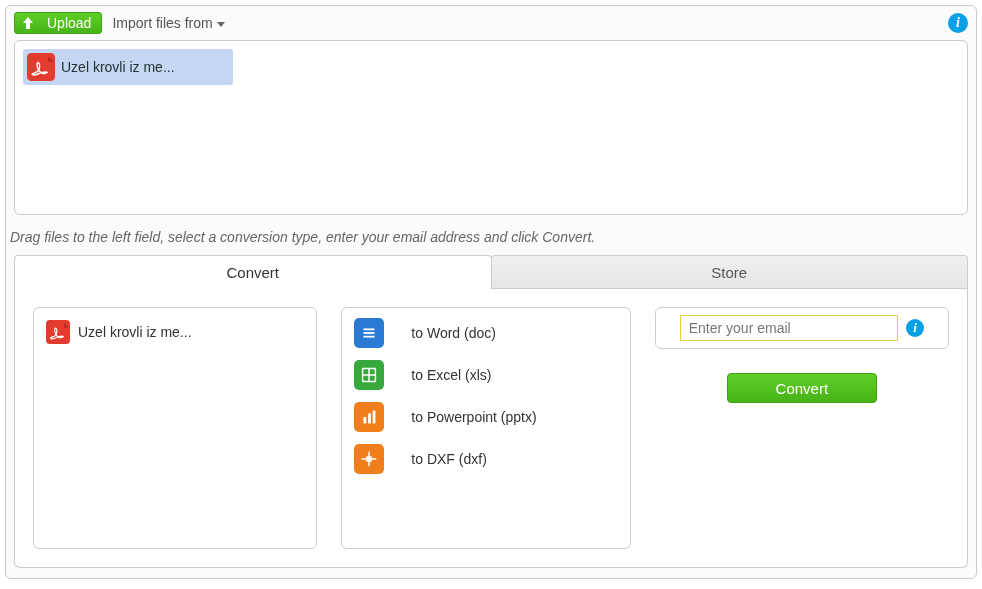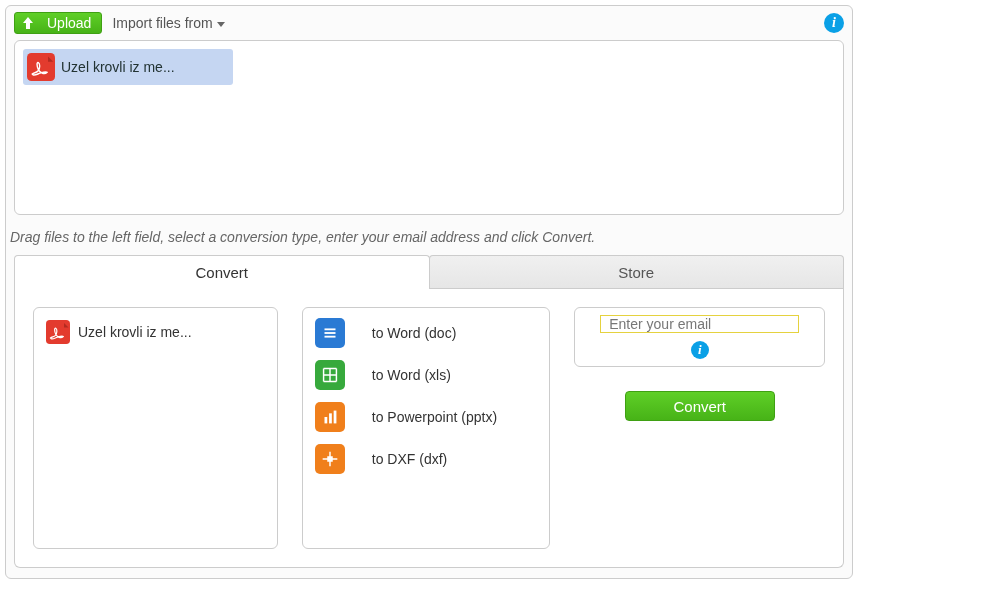--- a/index.html
+++ b/index.html
@@ -4,21 +4,21 @@
 <style>
   * { box-sizing: border-box; margin: 0; padding: 0; }
   body {
     font-family: Arial, Helvetica, sans-serif;
     font-size: 13px;
     color: #444;
     background: #fff;
     padding: 5px;
   }
   .app {
-    width: 848px;
+    width: 972px;
     border: 1px solid #ccc;
     border-radius: 6px;
     background: #fbfbfb;
     padding: 4px 4px 10px 4px;
   }
   .top-bar {
     display: flex;
     align-items: center;
     gap: 10px;
     padding: 2px 4px 6px 4px;
@@ -219,21 +219,20 @@
     border: none;
     padding: 0;
   }
   .email-box {
     border: 1px solid #ccc;
     border-radius: 6px;
     padding: 7px 24px;
     display: flex;
     align-items: center;
     gap: 8px;
-    flex-direction: column;
   }
   .email-input {
     flex: 1;
     height: 26px;
     border: 1px solid #e5d23f;
     background: #fff;
     padding: 0 8px;
     font-size: 14px;
     color: #777;
     outline: none;
@@ -341,21 +340,21 @@
         </span>
         <span>to Word (doc)</span>
       </div>
       <div class="format-item">
         <span class="fmt-icon" style="background:#37a93c">
           <svg viewBox="0 0 24 24" width="22" height="22">
             <rect x="0" y="0" width="24" height="24" rx="4" fill="#37a93c"></rect>
             <path d="M5 5 H19 M5 12 H19 M5 19 H19 M5 5 V19 M12 5 V19 M19 5 V19" stroke="#fff" stroke-width="1.6" fill="none"></path>
           </svg>
         </span>
-        <span>to Word (xls)</span>
+        <span>to Excel (xls)</span>
       </div>
       <div class="format-item">
         <span class="fmt-icon" style="background:#f07f1b">
           <svg viewBox="0 0 24 24" width="22" height="22">
             <rect x="0" y="0" width="24" height="24" rx="4" fill="#f07f1b"></rect>
             <rect x="6" y="12" width="3" height="7" fill="#fff"></rect>
             <rect x="11" y="8" width="3" height="11" fill="#fff"></rect>
             <rect x="16" y="5" width="3" height="14" fill="#fff"></rect>
           </svg>
         </span>

